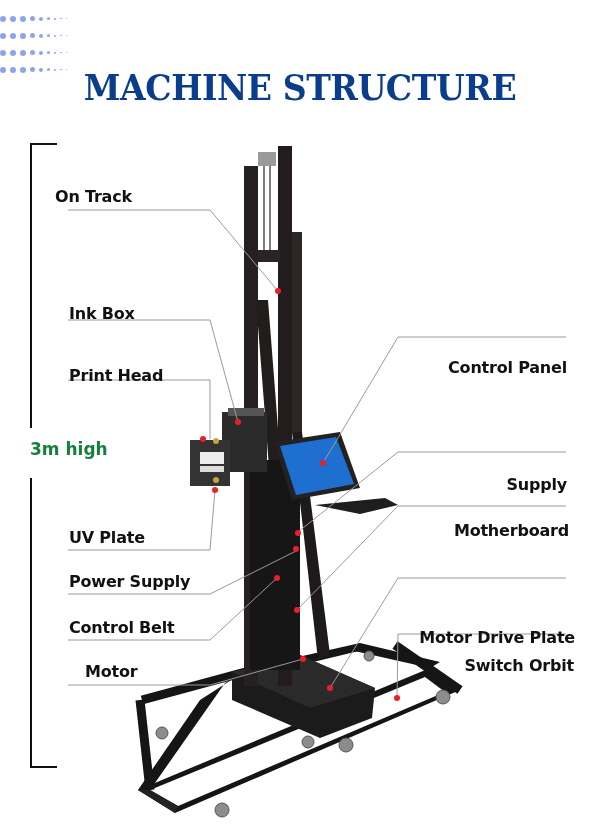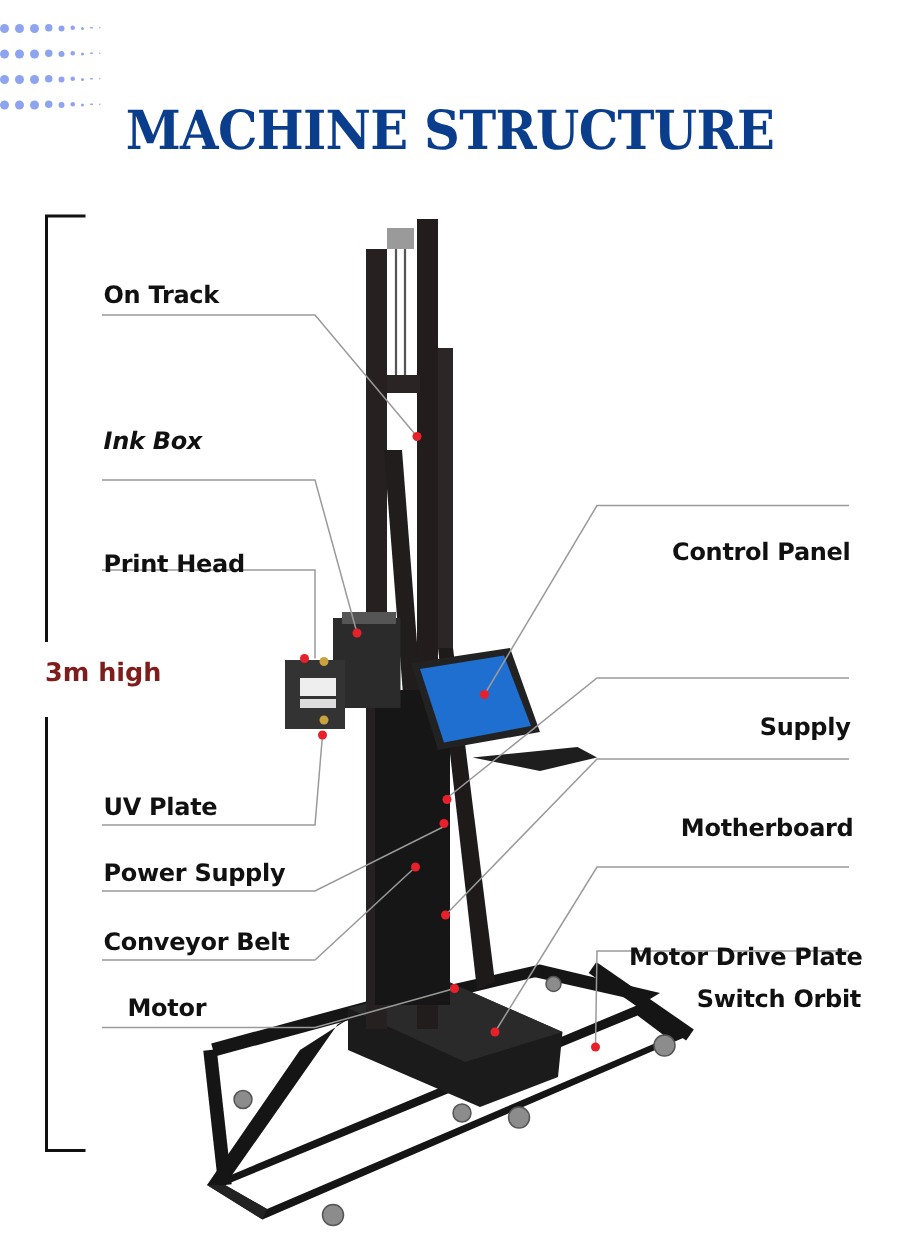--- a/index.html
+++ b/index.html
@@ -4,21 +4,21 @@
   <style>
     html, body { margin: 0; padding: 0; background: #ffffff; }
     body { width: 600px; height: 830px; position: relative; overflow: hidden; font-family: "DejaVu Sans", sans-serif; }
     .dots { position: absolute; left: 0; top: 10px; }
     .dot-row { display: flex; align-items: center; height: 17px; }
     .dot { border-radius: 50%; background: #8ea4ef; margin-right: 4px; }
     .title { position: absolute; left: 0; width: 600px; top: 66px; text-align: center; font-family: "DejaVu Serif", serif; font-weight: bold; font-size: 36px; color: #0a3e8c; letter-spacing: -0.5px; transform: scaleX(0.92); }
     .lbl { position: absolute; font-family: "DejaVu Sans", sans-serif; font-weight: bold; font-size: 16px; color: #111; white-space: nowrap; letter-spacing: -0.2px; }
     .lbl.right { text-align: right; margin-top: 44px; }
     svg.overlay { position: absolute; left: 0; top: 0; }
-    .height-lbl { position: absolute; left: 30px; top: 439px; font-weight: bold; font-size: 17px; color: #7f1d1d; font-family: "DejaVu Sans", sans-serif; }
+    .height-lbl { position: absolute; left: 30px; top: 439px; font-weight: bold; font-size: 17px; color: #15803d; font-family: "DejaVu Sans", sans-serif; }
   </style>
 </head>
 <body>
 
 <div class="dots" id="dots">
     <div class="dot-row">
       <span class="dot" style="width: 6px; height: 6px;"></span>
       <span class="dot" style="width: 6px; height: 6px;"></span>
       <span class="dot" style="width: 6px; height: 6px;"></span>
       <span class="dot" style="width: 5px; height: 5px;"></span>
@@ -153,25 +153,25 @@
     <circle cx="297" cy="610" r="3"></circle>
     <circle cx="303" cy="659" r="3"></circle>
     <circle cx="323" cy="463" r="3"></circle>
     <circle cx="330" cy="688" r="3"></circle>
     <circle cx="397" cy="698" r="3"></circle>
   </g>
 </svg>
 
 <div class="height-lbl">3m high</div>
 
-<div class="lbl" style="left:69px; top:187px;">On Track</div>
-<div class="lbl" style="left:69px; top:284px;font-style:italic;">Ink Box</div>
+<div class="lbl" style="left:55px; top:187px;">On Track</div>
+<div class="lbl" style="left:69px; top:304px;">Ink Box</div>
 <div class="lbl" style="left:69px; top:366px;">Print Head</div>
 <div class="lbl" style="left:69px; top:528px;">UV Plate</div>
 <div class="lbl" style="left:69px; top:572px;">Power Supply</div>
-<div class="lbl" style="left:69px; top:618px;">Conveyor Belt</div>
+<div class="lbl" style="left:69px; top:618px;">Control Belt</div>
 <div class="lbl" style="left:69px; top:662px;margin-left:16px;">Motor</div>
 
 <div class="lbl right" style="right:33px; top:314px;">Control Panel</div>
 <div class="lbl right" style="right:33px; top:431px;">Supply</div>
-<div class="lbl right" style="right:31px; top:498px;">Motherboard</div>
+<div class="lbl right" style="right:31px; top:477px;">Motherboard</div>
 <div class="lbl right" style="right:25px; top:584px;">Motor Drive Plate</div>
 <div class="lbl right" style="right:26px; top:612px;">Switch Orbit</div>
 
 </body></html>

